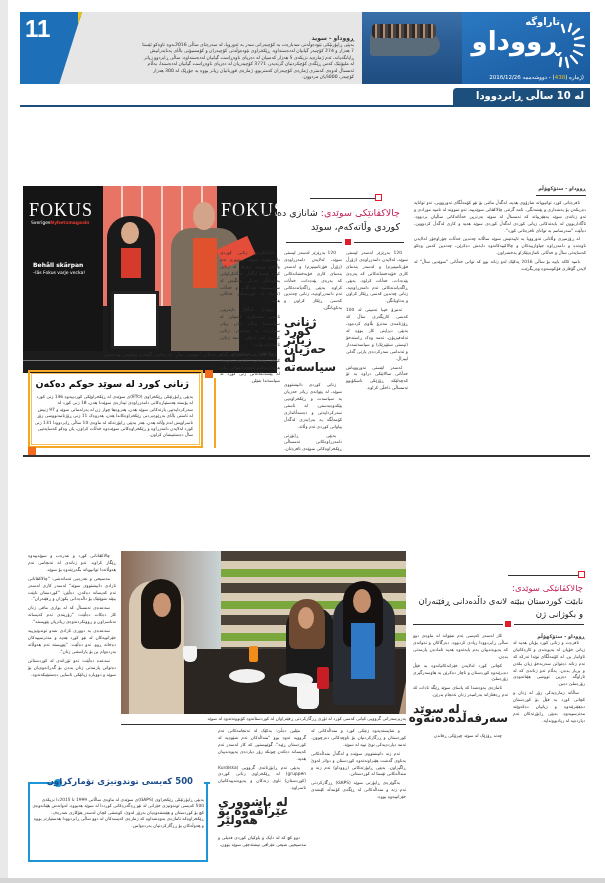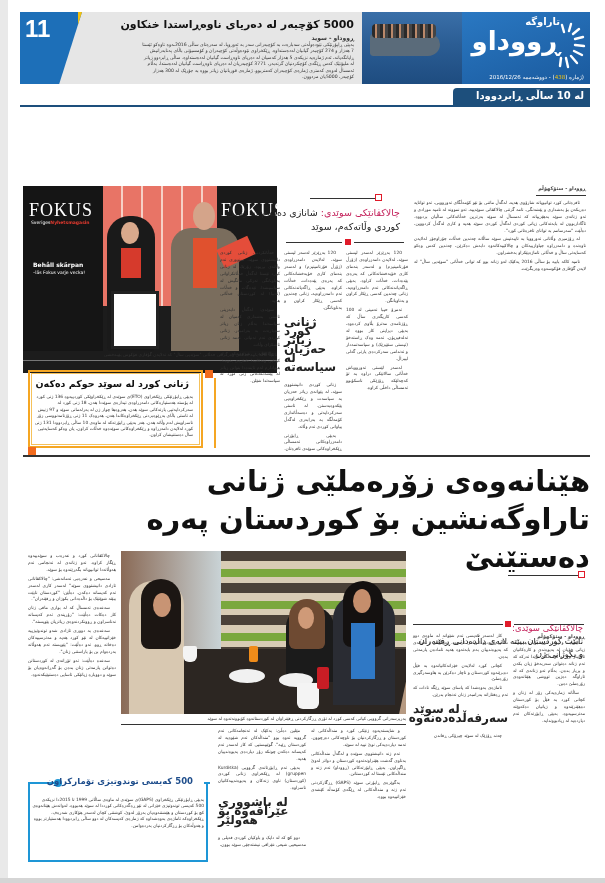--- a/index.html
+++ b/index.html
@@ -65,21 +65,21 @@
   .obox-body { position: absolute; right: 8px; top: 22px; width: 160px; font-size: 4.4px; line-height: 6.4px; color: #333; }
   .orange-sq { position: absolute; width: 8px; height: 8px; background: #f26b1d; }
 
   
   .col { position: absolute; font-size: 4.4px; line-height: 6.9px; color: #333; text-align: justify; }
   .col p { margin-bottom: 2px; text-indent: 6px; }
   .subhead { font-size: 12px; font-weight: bold; color: #222; text-align: left; margin: 6px 0 10px; line-height: 9px; }
   .byline { font-size: 5px; font-weight: bold; color: #444; text-align: right; }
 
   .deck { position: absolute; font-size: 9.5px; line-height: 14px; color: #222; }
-  .deck .accent { color: #c31f59; margin-top: 40px; }
+  .deck .accent { color: #c31f59; }
   .deck-rule { position: absolute; height: 1px; background: #333; }
   .red-sq-outline { position: absolute; width: 7px; height: 7px; border: 1.5px solid #e01b2a; background: #fff; }
   .red-sq { position: absolute; width: 6px; height: 6px; background: #e01b2a; }
 
   .orange-vline { position: absolute; width: 2px; background: #f5a623; }
 
   .divider { position: absolute; left: 15px; top: 455px; width: 567px; height: 1.5px; background: #333; }
 
   .headline2 { position: absolute; right: 15px; top: 462px; width: 570px; font-size: 29px; font-weight: bold; line-height: 38px; color: #111; }
 
@@ -121,21 +121,20 @@
 
 <div class="left-edge"></div>
 
 <div class="page">
 
   <div class="masthead">
     <div class="mast-news rtl">
       <div class="page-num-wrap">
         <span class="page-num">11</span>
       </div>
-      <div class="mast-news-title">5000 کۆچبەر لە دەریای ناوەڕاستدا خنکاون</div>
       <div class="mast-news-author">ڕووداو - سوید</div>
       <div class="mast-news-body">بەپێی ڕاپۆرتێکی نێودەوڵەتی سەبارەت بە کۆچبەرانی سەر بە ئەوروپا، لە سەرەتای ساڵی 2016ـەوە تاوەکو ئێستا 7 هەزار و 274 کۆچبەر گیانیان لەدەستداوە. ڕێکخراوی نێودەوڵەتی کۆچبەران و کۆمسیۆنی باڵای پەنابەرانیش ڕایانگەیاند، ئەم ژمارەیە نزیکەی 5 هەزار کەسیان لە دەریای ناوەڕاست گیانیان لەدەستداوە. ساڵی ڕابردوو زیاتر لە ملیۆنێک کەس ڕێگەی کۆچکردنیان گرتەبەر، 3771 کۆچبەریان لە دەریای ناوەڕاست گیانیان لەدەستدا، بەڵام ئەمساڵ لەوەی کەمتری ژمارەی کۆچبەران کەمتربوو، ژمارەی قوربانیان زیاتر بووە بە جۆرێک لە 300 هەزار کۆچبەر، 5000یان مردوون.</div>
     </div>
     <div class="mast-photo">
       <div class="boat"></div>
       <div class="crowd"></div>
     </div>
     <div class="mast-brand rtl">
       <div class="brand-sub">تاراوگە</div>
       <div class="brand-name">ڕووداو</div>
@@ -217,21 +216,20 @@
     <p>بەپێی ڕاپۆرتی دامەزراوەکانی ئەمساڵی ڕێکخراوەکانی سوێدی ئافرەتان.</p>
   </div>
   <div class="col rtl" style="left:212px;top:250px;width:60px;">
     <p>خەڵاتکردنی ژنانی کوردی دانیشتووی سوێد، سنووری ئەم وڵاتەی بڕیوە. زۆرێک لە ژنانی کورد ئێستا لەگەڵ خەڵاتکراوانی بەناوبانگی تەرکی مانگیش لە سیاسیشدا. تێدەگات و خەڵات (تەنیا) لە کوردستان خەڵاتی هەیە.</p>
     <p>سوێدی: لەگەڵ دابەزینی ئاستی بەشداری کەمیان لە سیاسەتدا بەڵام ژنان زیاتر سەبارەت بە بەرامبەر. ژنانی کوردی ئەم تەنیاتر، ئەمە ژنانی ئاشکرای وڵات.</p>
     <p>چالاکڤانە سوێدییەکە لە کۆتایی وتەکانیدا ئاماژەی بەوەدا: هیوادارم لەم ئایندەدا بتوانن زیاتر لە پێشەنگەکانی ژنی کورد لە سیاسەتدا شێلن.</p>
   </div>
 
   <div class="divider"></div>
 
-  <h2 class="headline2 rtl">ھێنانەوەی زۆرەملێی ژنانی تاراوگەنشین بۆ کوردستان پەرە دەستێنێ</h2>
 
   <div class="deck-rule" style="left:500px;top:575px;width:70px;"></div>
   <div class="red-sq-outline" style="left:570px;top:571px;"></div>
   <div class="deck rtl" style="left:405px;top:582px;width:170px;font-size:8.5px;line-height:13px;">
     <div class="accent">چالاکڤانێکی سوێدی:</div>
     <div>نابێت کوردستان ببێتە لانەی داڵدەدانی ڕفێنەران و بکوژانی ژن</div>
   </div>
   <div class="deck-rule" style="left:405px;top:624px;width:90px;"></div>
   <div class="red-sq" style="left:497px;top:621px;"></div>
   <div class="deck-rule" style="left:506px;top:624px;width:70px;"></div>

